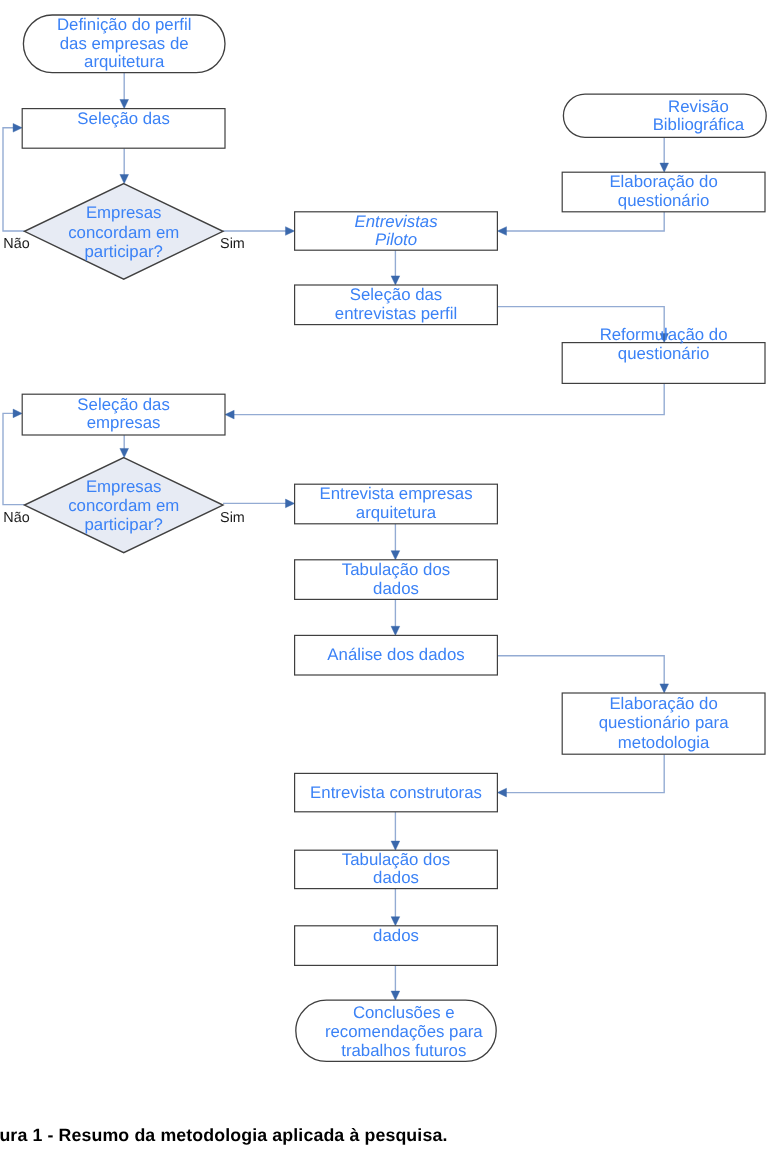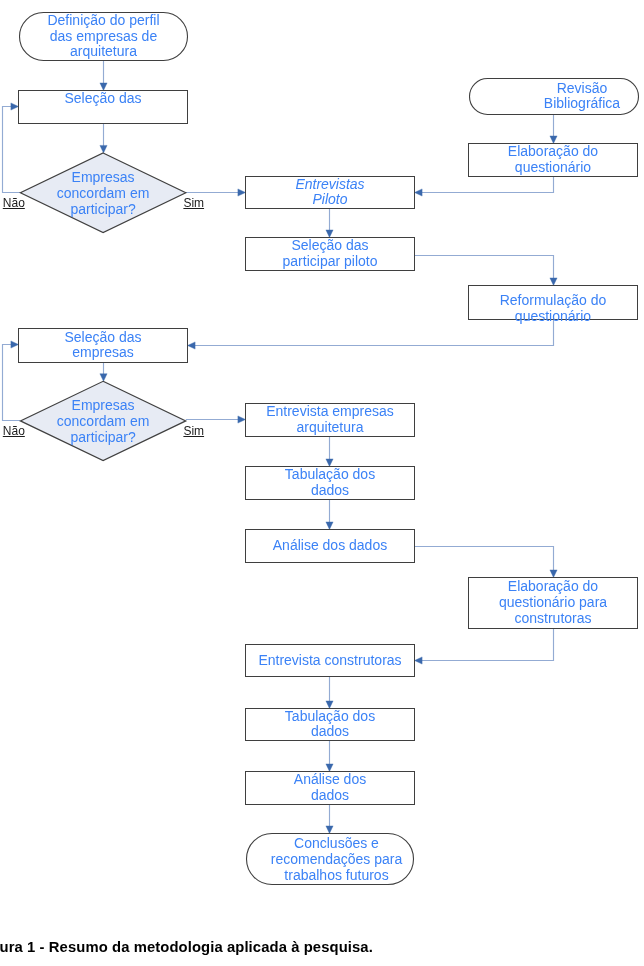--- a/index.html
+++ b/index.html
@@ -6,21 +6,21 @@
   html,body{margin:0;padding:0;background:#ffffff;}
   body{width:644px;height:966px;overflow:hidden;
        font-family:"Liberation Sans",sans-serif;color:#000000;
        -webkit-font-smoothing:antialiased;font-smooth:always;}
   #root{position:relative;width:644px;height:966px;background:#ffffff;}
   svg#flow{position:absolute;left:0;top:0;width:644px;height:966px;display:block;
            shape-rendering:geometricPrecision;}
   .node-label{position:absolute;text-align:center;font-size:14px;line-height:15.85px;
               color:#3b82f6;white-space:pre;}
   .node-label-line{white-space:pre;}
-  .edge-label{position:absolute;font-size:12px;line-height:14px;color:#1c1c1c;white-space:pre;text-decoration:underline;}
+  .edge-label{position:absolute;font-size:12px;line-height:14px;color:#1c1c1c;white-space:pre;}
   .caption{position:absolute;font-size:14.8px;font-weight:bold;color:#000000;white-space:pre;
            letter-spacing:0.1px;}
 </style>
 </head>
 <body>
 
 <div id="root">
 
   <svg id="flow" viewBox="0 0 644 966">
     <g id="edges-layer">
@@ -85,31 +85,31 @@
       </g>
   </svg>
 
   <div id="labels-layer">
       <div class="node-label" style="left: 19.5px; width: 168px; top: 12.725px;"><div class="node-label-line">Definição do perfil</div><div class="node-label-line">das empresas de</div><div class="node-label-line">arquitetura</div></div>
       <div class="node-label" style="left: 18.5px; width: 169px; top: 91.15px;"><div class="node-label-line">Seleção das</div></div>
       <div class="node-label" style="left: 20.4px; width: 165.4px; top: 170.325px;"><div class="node-label-line">Empresas</div><div class="node-label-line">concordam em</div><div class="node-label-line">participar?</div></div>
       <div class="node-label" style="left: 469.5px; width: 169px; top: 80.65px; margin-left: 28px;"><div class="node-label-line">Revisão</div><div class="node-label-line">Bibliográfica</div></div>
       <div class="node-label" style="left: 468.5px; width: 169px; top: 144.15px;"><div class="node-label-line">Elaboração do</div><div class="node-label-line">questionário</div></div>
       <div class="node-label" style="left: 245.5px; width: 169px; top: 176.65px; font-style: italic;"><div class="node-label-line">Entrevistas</div><div class="node-label-line">Piloto</div></div>
-      <div class="node-label" style="left: 245.5px; width: 169px; top: 238.15px;"><div class="node-label-line">Seleção das</div><div class="node-label-line">participar piloto</div></div>
-      <div class="node-label" style="left: 468.5px; width: 169px; top: 293px;"><div class="node-label-line">Reformulação do</div><div class="node-label-line">questionário</div></div>
+      <div class="node-label" style="left: 245.5px; width: 169px; top: 238.15px;"><div class="node-label-line">Seleção das</div><div class="node-label-line">entrevistas perfil</div></div>
+      <div class="node-label" style="left: 468.5px; width: 169px; top: 271px;"><div class="node-label-line">Reformulação do</div><div class="node-label-line">questionário</div></div>
       <div class="node-label" style="left: 18.5px; width: 169px; top: 329.65px;"><div class="node-label-line">Seleção das</div><div class="node-label-line">empresas</div></div>
       <div class="node-label" style="left: 20.4px; width: 165.4px; top: 398.425px;"><div class="node-label-line">Empresas</div><div class="node-label-line">concordam em</div><div class="node-label-line">participar?</div></div>
       <div class="node-label" style="left: 245.5px; width: 169px; top: 404.15px;"><div class="node-label-line">Entrevista empresas</div><div class="node-label-line">arquitetura</div></div>
       <div class="node-label" style="left: 245.5px; width: 169px; top: 467.15px;"><div class="node-label-line">Tabulação dos</div><div class="node-label-line">dados</div></div>
       <div class="node-label" style="left: 245.5px; width: 169px; top: 538.075px;"><div class="node-label-line">Análise dos dados</div></div>
-      <div class="node-label" style="left: 468.5px; width: 169px; top: 579.225px;"><div class="node-label-line">Elaboração do</div><div class="node-label-line">questionário para</div><div class="node-label-line">construtoras</div></div>
+      <div class="node-label" style="left: 468.5px; width: 169px; top: 579.225px;"><div class="node-label-line">Elaboração do</div><div class="node-label-line">questionário para</div><div class="node-label-line">metodologia</div></div>
       <div class="node-label" style="left: 245.5px; width: 169px; top: 652.575px;"><div class="node-label-line">Entrevista construtoras</div></div>
       <div class="node-label" style="left: 245.5px; width: 169px; top: 708.65px;"><div class="node-label-line">Tabulação dos</div><div class="node-label-line">dados</div></div>
-      <div class="node-label" style="left: 245.5px; width: 169px; top: 772.15px;"><div class="node-label-line">Análise dos</div><div class="node-label-line">dados</div></div>
+      <div class="node-label" style="left: 245.5px; width: 169px; top: 772.15px;"><div class="node-label-line">dados</div></div>
       <div class="node-label" style="left: 253px; width: 167px; top: 836.225px;"><div class="node-label-line">Conclusões e</div><div class="node-label-line">recomendações para</div><div class="node-label-line">trabalhos futuros</div></div>
     </div>
   <div id="edge-labels-layer">
       <div class="edge-label" style="left: 2.8px; top: 196.4px;">Não</div>
       <div class="edge-label" style="left: 183.4px; top: 196.4px;">Sim</div>
       <div class="edge-label" style="left: 2.8px; top: 424.4px;">Não</div>
       <div class="edge-label" style="left: 183.4px; top: 424.4px;">Sim</div>
     </div>
 
   <div class="caption" id="figure-caption" style="left: -23px; top: 938.6px; font-size: 14.8px;">Figura 1 - Resumo da metodologia aplicada à pesquisa.</div>

